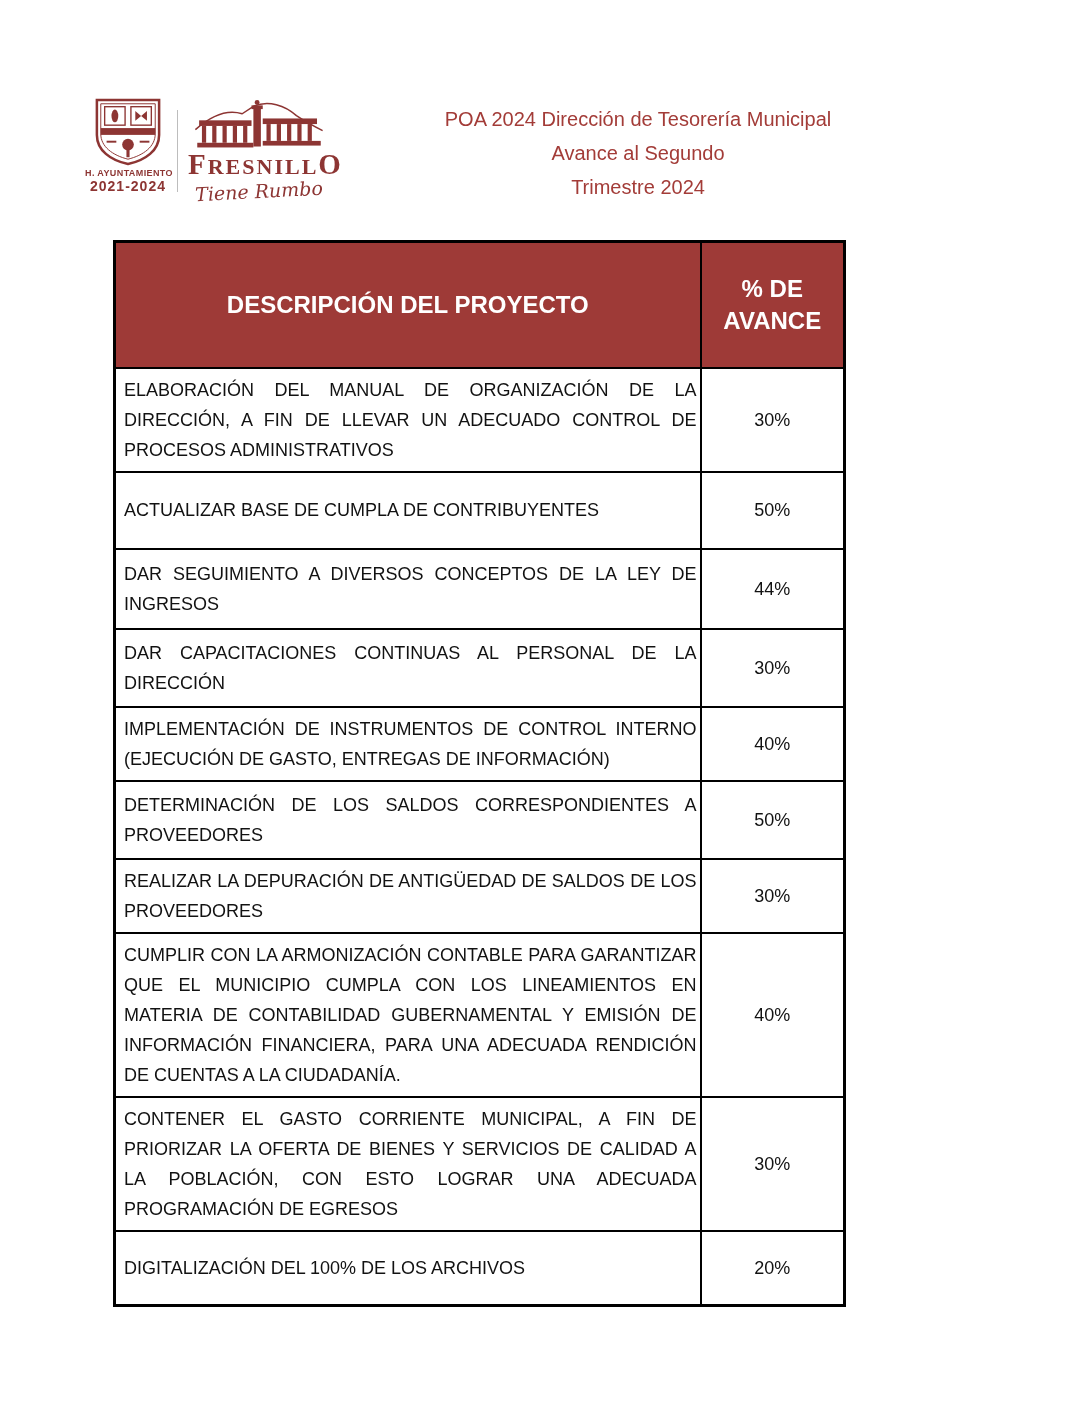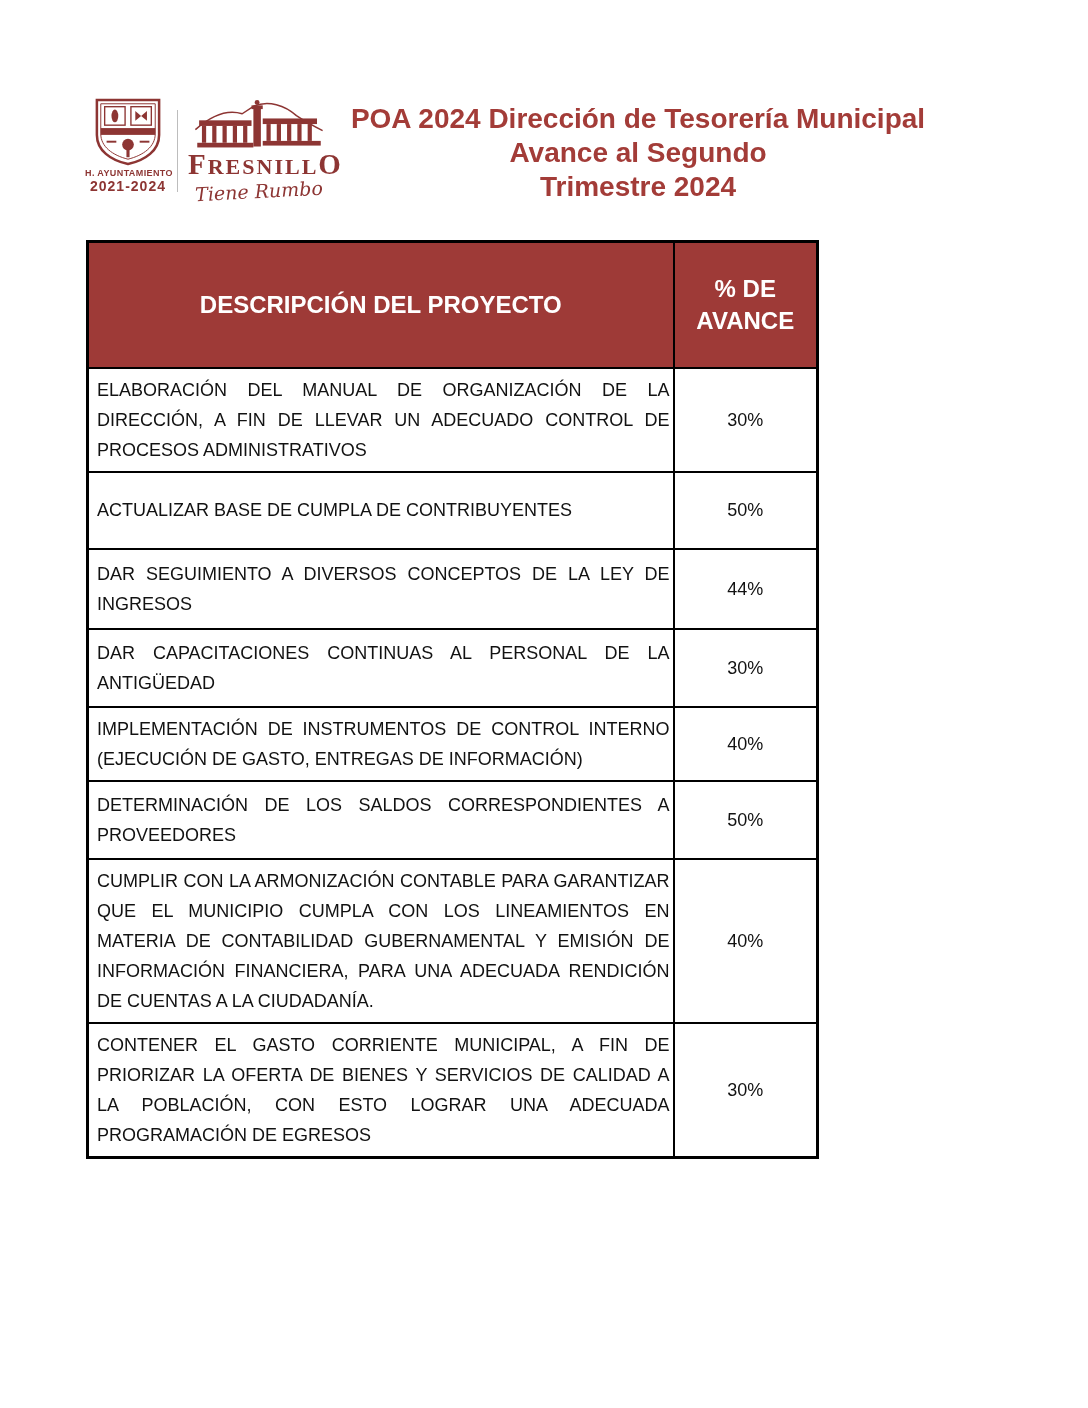--- a/index.html
+++ b/index.html
@@ -36,26 +36,26 @@
   .fresnillo-word .big{font-size:29px;}
   .fresnillo-tag{
     font-family:"DejaVu Serif", serif;font-style:italic;
     font-size:19px;color:var(--logo-maroon);
     transform:rotate(-3deg);line-height:24px;
   }
   
   .title{
     position:absolute;left:330px;top:102px;width:616px;
     text-align:center;color:var(--title-red);
-    font-size:28px;font-weight:bold;line-height:34px;
+    font-size:20px;font-weight:normal;line-height:34px;
   }
   
   table.poa-table{
     border-collapse:collapse;table-layout:fixed;
-    margin-left:86px;width:730px;
+    margin-left:113px;width:730px;
     border:3px solid var(--border);
   }
   col.c1{width:586px;}
   col.c2{width:144px;}
   .poa-table th{
     background:var(--maroon);color:var(--header-text);
     border:2px solid var(--border);
     font-size:24px;font-weight:bold;line-height:32px;
     text-align:center;vertical-align:middle;
     height:126px;padding:4px 14px;
@@ -164,35 +164,43 @@
         </tr>
         <tr style="height: 77px;">
           <td class="desc">ACTUALIZAR BASE DE CUMPLA DE CONTRIBUYENTES</td>
           <td class="pct">50%</td>
         </tr>
         <tr style="height: 80px;">
           <td class="desc">DAR SEGUIMIENTO A DIVERSOS CONCEPTOS DE LA LEY DE INGRESOS</td>
           <td class="pct">44%</td>
         </tr>
         <tr style="height: 78px;">
-          <td class="desc">DAR CAPACITACIONES CONTINUAS AL PERSONAL DE LA ANTIGÜEDAD</td>
+          <td class="desc">DAR CAPACITACIONES CONTINUAS AL PERSONAL DE LA DIRECCIÓN</td>
           <td class="pct">30%</td>
         </tr>
         <tr style="height: 60px;">
           <td class="desc">IMPLEMENTACIÓN DE INSTRUMENTOS DE CONTROL INTERNO (EJECUCIÓN DE GASTO, ENTREGAS DE INFORMACIÓN)</td>
           <td class="pct">40%</td>
         </tr>
         <tr style="height: 78px; padding-left: 8px;">
           <td class="desc">DETERMINACIÓN DE LOS SALDOS CORRESPONDIENTES A PROVEEDORES</td>
           <td class="pct">50%</td>
         </tr>
+        <tr style="height: 74px;">
+          <td class="desc">REALIZAR LA DEPURACIÓN DE ANTIGÜEDAD DE SALDOS DE LOS PROVEEDORES</td>
+          <td class="pct">30%</td>
+        </tr>
         <tr style="height: 156px;">
           <td class="desc">CUMPLIR CON LA ARMONIZACIÓN CONTABLE PARA GARANTIZAR QUE EL MUNICIPIO CUMPLA CON LOS LINEAMIENTOS EN MATERIA DE CONTABILIDAD GUBERNAMENTAL Y EMISIÓN DE INFORMACIÓN FINANCIERA, PARA UNA ADECUADA RENDICIÓN DE CUENTAS A LA CIUDADANÍA.</td>
           <td class="pct">40%</td>
         </tr>
         <tr style="height: 117px;">
           <td class="desc">CONTENER EL GASTO CORRIENTE MUNICIPAL, A FIN DE PRIORIZAR LA OFERTA DE BIENES Y SERVICIOS DE CALIDAD A LA POBLACIÓN, CON ESTO LOGRAR UNA ADECUADA PROGRAMACIÓN DE EGRESOS</td>
           <td class="pct">30%</td>
         </tr>
+        <tr style="height: 75px;">
+          <td class="desc">DIGITALIZACIÓN DEL 100% DE LOS ARCHIVOS</td>
+          <td class="pct">20%</td>
+        </tr>
       </tbody>
   </table>
 
 </div>
 
 </body></html>

